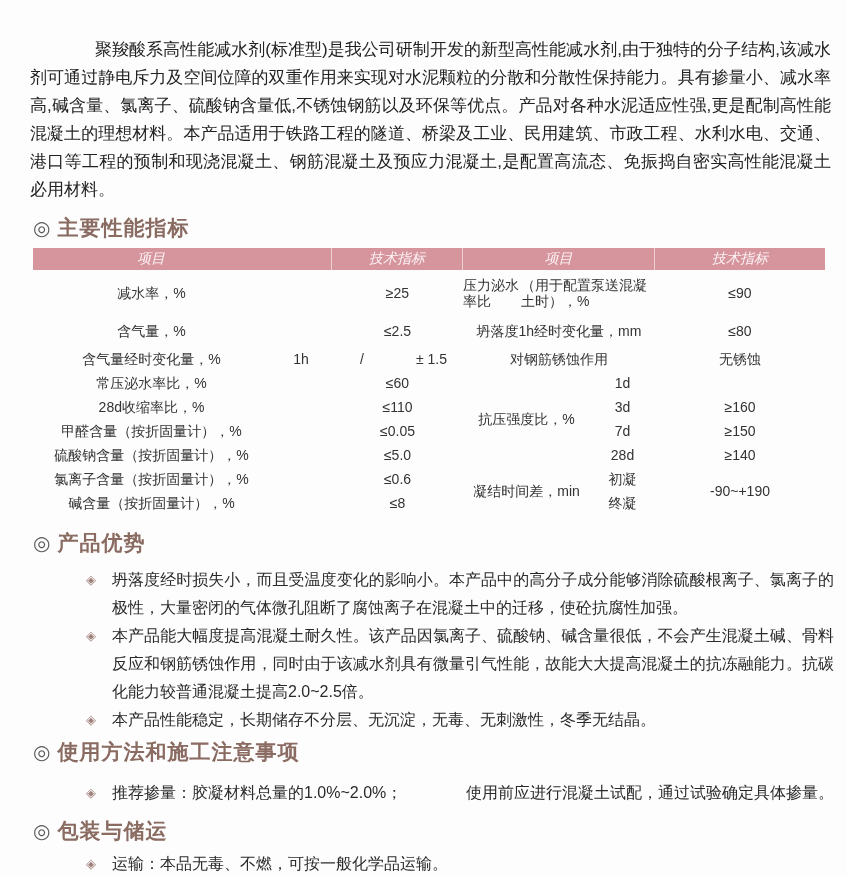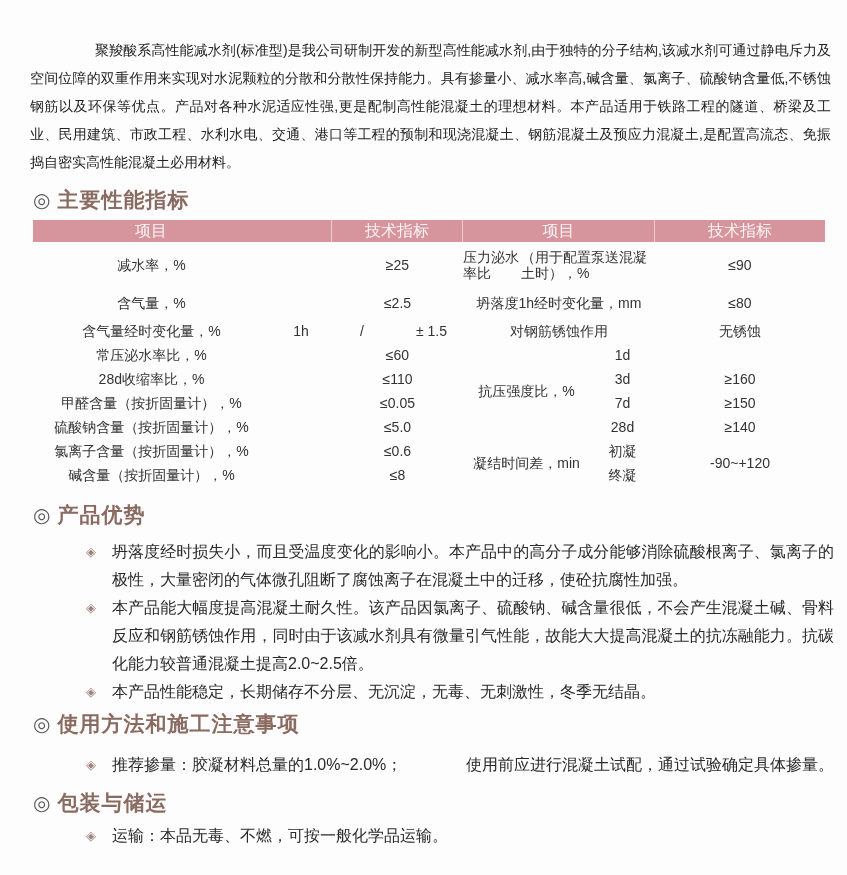--- a/index.html
+++ b/index.html
@@ -8,21 +8,21 @@
     position:relative;
     width:847px; height:875px;
     background:#fdfdfd;
     overflow:hidden;
     font-family:"Liberation Sans","DejaVu Sans",sans-serif;
     color:#2d2d2d;
   }
   
   .intro {
     margin:36px 16px 0 30px;
-    font-size:14px;
+    font-size:17px;
     line-height:28px;
     text-indent:65px;
     text-align:justify;
     color:#222;
   }
   
   .sec-title {
     display:flex; align-items:center;
     margin-left:33px;
     height:28px;
@@ -42,22 +42,23 @@
   
   .tbl { margin:6px 0 0 33px; width:792px; }
   .tbl-header {
     display:grid;
     grid-template-columns:299px 131px 192px 170px;
     height:22px;
     background:#d6949d;
   }
   .hcell {
     display:flex; align-items:center; justify-content:center;
-    color:#fbf3f4; font-size:16px;
+    color:#fbf3f4; font-size:14px;
     border-right:1px solid #ecd0d4;
+    font-style:italic;
   }
   .hcell:last-child { border-right:none; }
   .hcell.shift-left { padding-right:62px; }
   .tbl-body { display:flex; }
   .tbl-left {
     display:grid;
     grid-template-columns:237px 62px 131px;
     grid-template-rows:45px 32px repeat(7,24px);
     width:430px;
     text-align:right;
@@ -173,21 +174,21 @@
         <div class="cell" style="grid-row:5;grid-column:2">3d</div>
         <div class="cell" style="grid-row:5;grid-column:3">≥160</div>
         <div class="cell" style="grid-row:6;grid-column:2">7d</div>
         <div class="cell" style="grid-row:6;grid-column:3">≥150</div>
         <div class="cell" style="grid-row:7;grid-column:2">28d</div>
         <div class="cell" style="grid-row:7;grid-column:3">≥140</div>
 
         <div class="cell" style="grid-row:8/10;grid-column:1">凝结时间差，min</div>
         <div class="cell" style="grid-row:8;grid-column:2">初凝</div>
         <div class="cell" style="grid-row:9;grid-column:2">终凝</div>
-        <div class="cell" style="grid-row:8/10;grid-column:3">-90~+120</div>
+        <div class="cell" style="grid-row:8/10;grid-column:3">-90~+190</div>
       </div>
 
     </div>
   </div>
 
   <div class="sec-title mt-h2">
     <span class="marker">◎</span>
     <span>产品优势</span>
   </div>
   <div class="blist">

